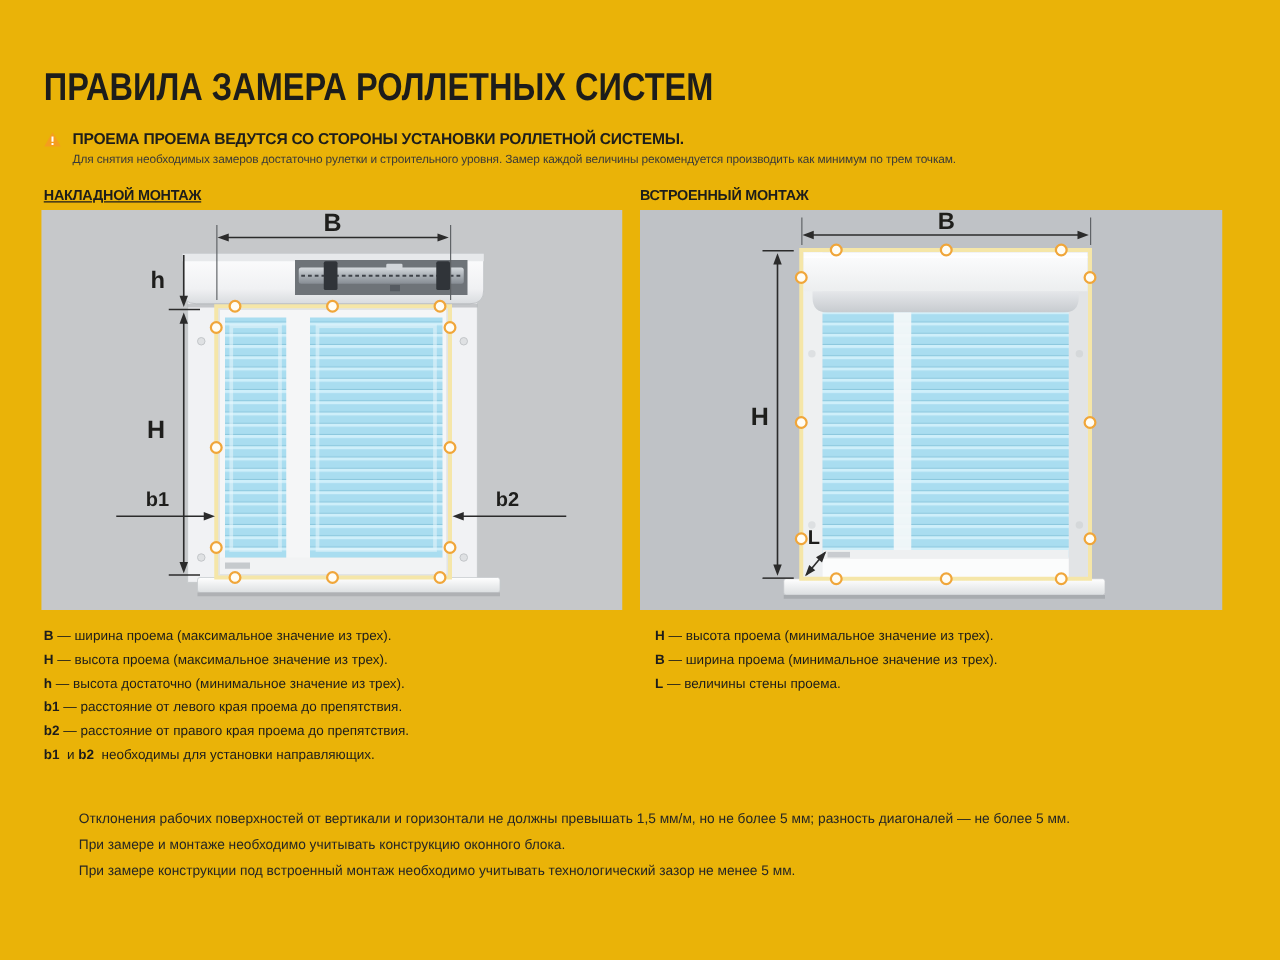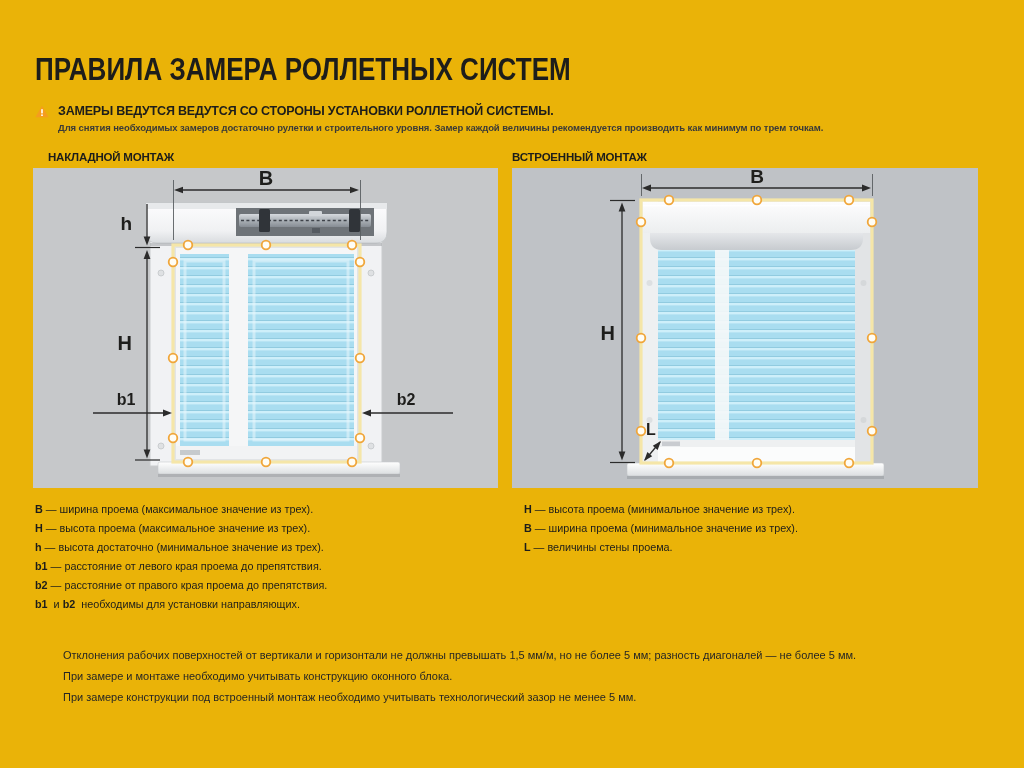--- a/index.html
+++ b/index.html
@@ -9,24 +9,24 @@
   .title{
     position:absolute;left:35px;top:52px;margin:0;
     font-size:31px;font-weight:bold;letter-spacing:0;
     transform:scaleX(0.84);transform-origin:left top;white-space:nowrap;color:#1d1d1b;
   }
 
   .warning{position:absolute;left:35px;top:104px;display:flex;align-items:flex-start;}
   .warn-icon{margin-top:1px;flex:0 0 auto;}
   .warn-text{margin-left:9px;}
   .warn-heading{font-size:12.5px;font-weight:bold;letter-spacing:-0.2px;white-space:nowrap;color:#1d1d1b;}
-  .warn-note{font-size:9.5px;margin-top:4px;color:#3a3a38;letter-spacing:-0.1px;white-space:nowrap;font-weight:bold;}
+  .warn-note{font-size:9.5px;margin-top:4px;color:#3a3a38;letter-spacing:-0.1px;white-space:nowrap;}
 
   .sec-head{position:absolute;top:151px;font-size:11.5px;font-weight:bold;letter-spacing:-0.2px;color:#1d1d1b;}
-  .sec-head.left{left:48px;}
+  .sec-head.left{left:35px;text-decoration:underline;}
   .sec-head.right{left:512px;}
 
   .panel{position:absolute;top:168px;height:320px;}
   .panel-left{left:33px;width:465px;}
   .panel-right{left:512px;width:466px;}
   .panel svg{display:block;}
 
   svg text.dim{font-family:"Liberation Sans",sans-serif;font-weight:bold;fill:#1e1e1c;}
 
   .legend{position:absolute;top:500px;font-size:10.8px;color:#1d1d1b;}
@@ -46,21 +46,21 @@
 
   <h1 class="title">ПРАВИЛА ЗАМЕРА РОЛЛЕТНЫХ СИСТЕМ</h1>
 
   <div class="warning">
     <svg class="warn-icon" width="14" height="13" viewBox="0 0 14 13">
       <path d="M7 0.8 L13.6 12.2 H0.4 Z" fill="#F59D1E"></path>
       <rect x="6.2" y="4.2" width="1.6" height="4.2" fill="#ffffff"></rect>
       <rect x="6.2" y="9.4" width="1.6" height="1.6" fill="#ffffff"></rect>
     </svg>
     <div class="warn-text">
-      <div class="warn-heading">ЗАМЕРЫ ВЕДУТСЯ ВЕДУТСЯ СО СТОРОНЫ УСТАНОВКИ РОЛЛЕТНОЙ СИСТЕМЫ.</div>
+      <div class="warn-heading">ПРОЕМА ПРОЕМА ВЕДУТСЯ СО СТОРОНЫ УСТАНОВКИ РОЛЛЕТНОЙ СИСТЕМЫ.</div>
       <div class="warn-note">Для снятия необходимых замеров достаточно рулетки и строительного уровня. Замер каждой величины рекомендуется производить как минимум по трем точкам.</div>
     </div>
   </div>
 
   <div class="sec-head left">НАКЛАДНОЙ МОНТАЖ</div>
   <div class="sec-head right">ВСТРОЕННЫЙ МОНТАЖ</div>
 
   <div class="panel panel-left">
     <svg width="465" height="320" viewBox="0 0 465 320">
       <defs>

